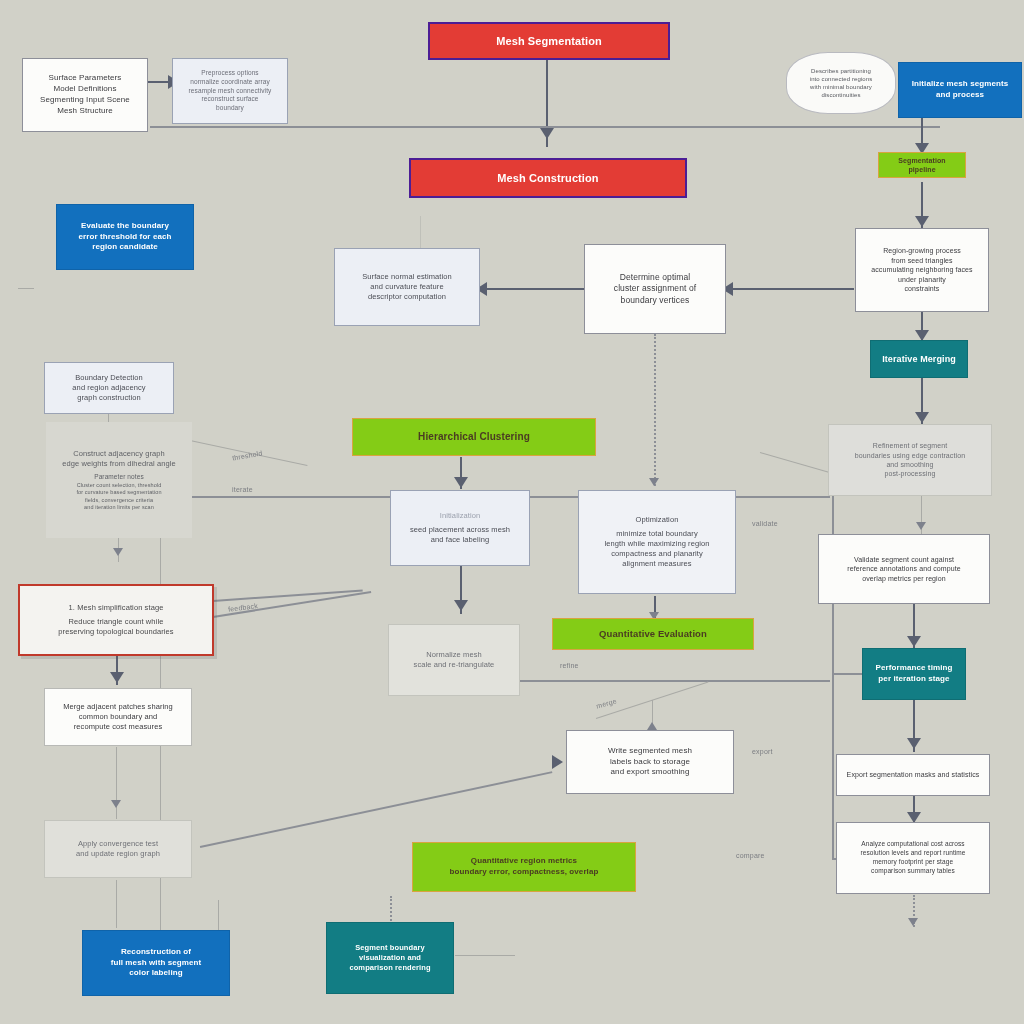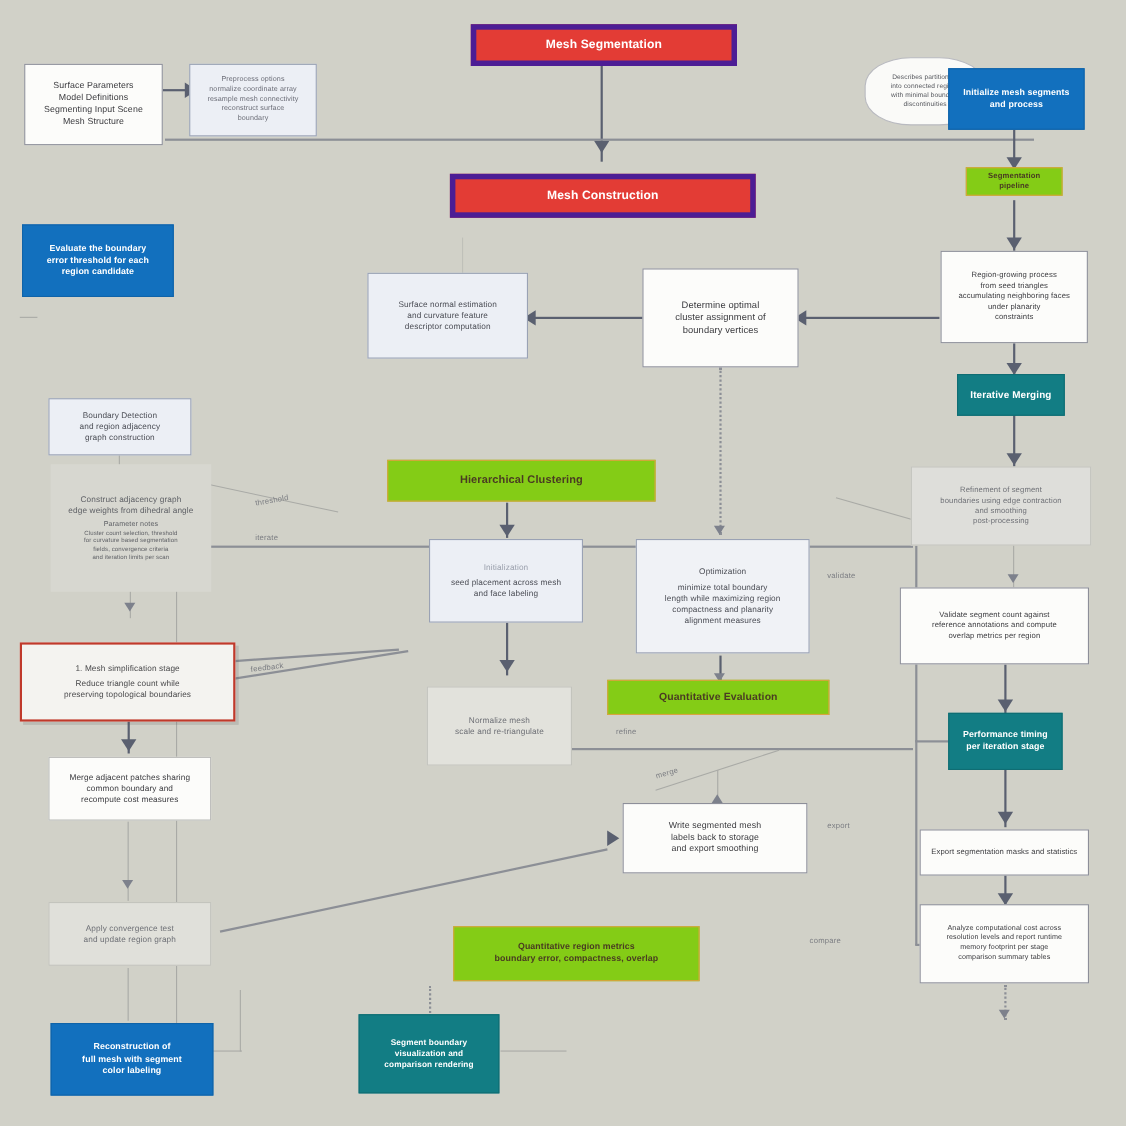--- a/index.html
+++ b/index.html
@@ -33,27 +33,28 @@
     word-break: break-word;
     overflow: hidden;
   }
   .node .ln { display: block; width: 100%; }
 
   
   .red {
     background: #e33c35;
     color: #ffffff;
     font-weight: 600;
-    border: 5px solid #4c1d95;
+    border: 2px solid #4c1d95;
   }
   .blue {
     background: #1270be;
     color: #ffffff;
     font-weight: 600;
     border: 1px solid #0f63a9;
+    margin-left: 36px;
   }
   .teal {
     background: #127d84;
     color: #ffffff;
     font-weight: 600;
     border: 1px solid #0f6d73;
   }
   .amber {
     background: #84cc16;
     color: #4a3c22;

